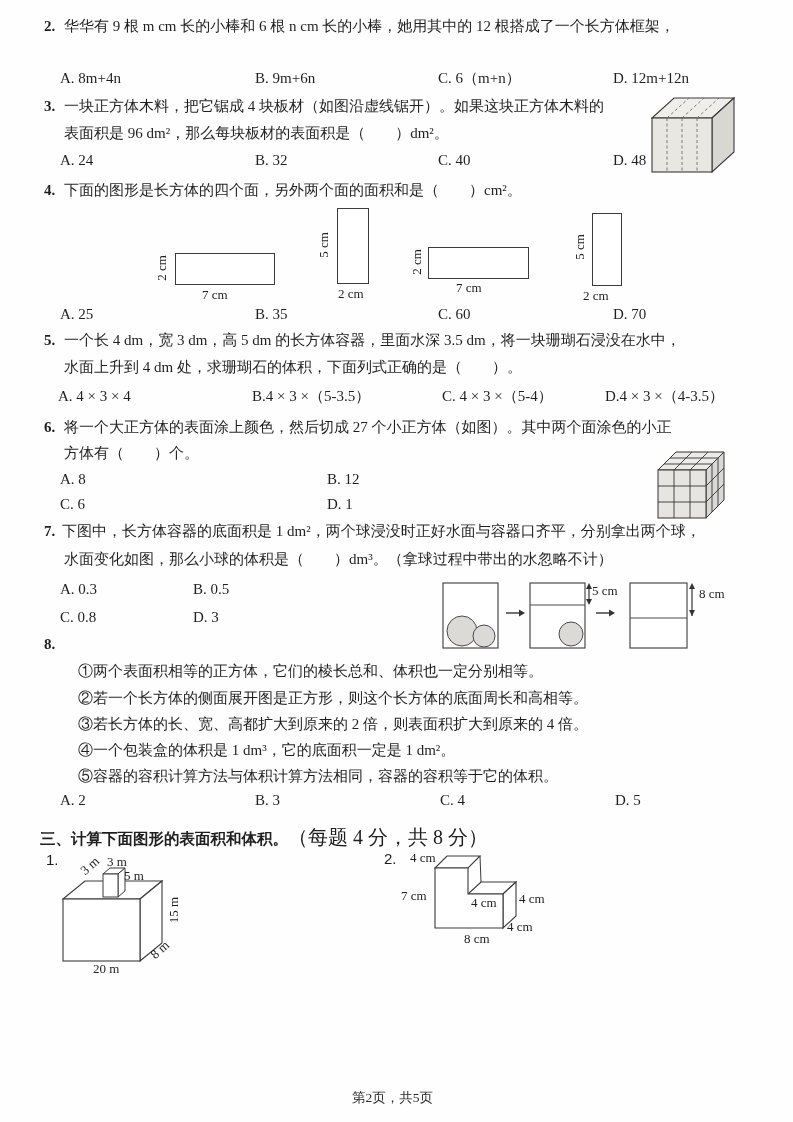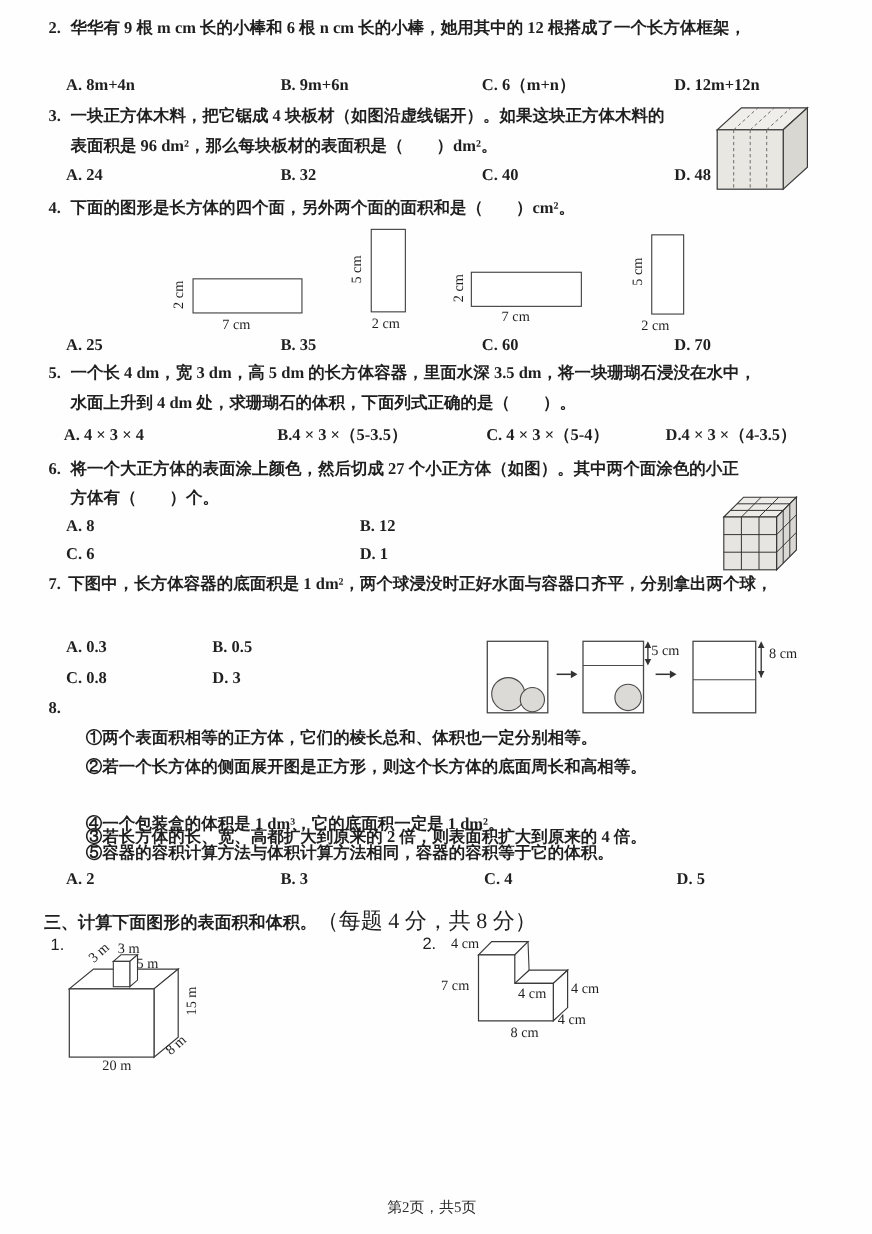--- a/index.html
+++ b/index.html
@@ -1,21 +1,21 @@
 <!DOCTYPE html>
 <html><head>
 <meta charset="utf-8">
 <style>
   html,body{margin:0;padding:0;background:#ffffff;}
   .page{
     position:relative;width:793px;height:1122px;background:#fefefe;
     font-family:"Liberation Serif","DejaVu Serif",serif;color:#1f1f1f;overflow:hidden;
   }
   .abs{position:absolute;white-space:nowrap;}
-  .txt{font-size:15px;line-height:17px;font-weight:bold;}
+  .txt{font-size:15px;line-height:17px;}
   .sm{font-size:13px;line-height:14px;}
   .bold{font-weight:700;}
   .qnum{font-weight:700;font-size:15px;}
   .note{font-size:20px;}
   .rot{transform:translate(-50%,-50%) rotate(-90deg);transform-origin:center;}
   .rotd{transform:translate(-50%,-50%) rotate(-42deg);transform-origin:center;}
   .rect{position:absolute;border:1.2px solid #3c3c3c;background:#fff;}
   svg{position:absolute;overflow:visible;}
   .footer{font-size:13.5px;color:#2a2a2a;}
 </style>
@@ -104,20 +104,21 @@
     <line x1="18" y1="24" x2="36" y2="6" stroke="#333" stroke-width="0.9"></line>
     <line x1="34" y1="24" x2="52" y2="6" stroke="#333" stroke-width="0.9"></line>
     <line x1="56" y1="18" x2="56" y2="66" stroke="#333" stroke-width="0.9"></line>
     <line x1="62" y1="12" x2="62" y2="60" stroke="#333" stroke-width="0.9"></line>
     <line x1="50" y1="40" x2="68" y2="22" stroke="#333" stroke-width="0.9"></line>
     <line x1="50" y1="56" x2="68" y2="38" stroke="#333" stroke-width="0.9"></line>
   </svg>
 
   <span class="abs qnum" style="left:44px;top:523px;">7.</span>
   <span class="abs txt" style="left:62px;top:523px;">下图中，长方体容器的底面积是 1 dm²，两个球浸没时正好水面与容器口齐平，分别拿出两个球，</span>
+  <span class="abs txt" style="left:64px;top:551px;">水面变化如图，那么小球的体积是（　　）dm³。（拿球过程中带出的水忽略不计）</span>
   <span class="abs txt" style="left:60px;top:581px;">A. 0.3</span>
   <span class="abs txt" style="left:193px;top:581px;">B. 0.5</span>
   <span class="abs txt" style="left:60px;top:609px;">C. 0.8</span>
   <span class="abs txt" style="left:193px;top:609px;">D. 3</span>
 
   <svg style="left:440px;top:580px;" width="300" height="74" viewBox="0 0 300 74">
     <rect x="3" y="3" width="55" height="65" fill="#fff" stroke="#4a4a4a" stroke-width="1.2"></rect>
     <circle cx="22" cy="51" r="15" fill="#dbdad6" stroke="#4a4a4a" stroke-width="1"></circle>
     <circle cx="44" cy="56" r="11" fill="#dbdad6" stroke="#4a4a4a" stroke-width="1"></circle>
     <line x1="66" y1="33" x2="79" y2="33" stroke="#333" stroke-width="1.4"></line>
@@ -135,21 +136,21 @@
     <line x1="252" y1="5" x2="252" y2="36" stroke="#333" stroke-width="1.2"></line>
     <polygon points="249,9 252,3 255,9" fill="#333"></polygon>
     <polygon points="249,30 252,36 255,30" fill="#333"></polygon>
   </svg>
   <span class="abs sm" style="left:592px;top:584px;">5 cm</span>
   <span class="abs sm" style="left:699px;top:587px;">8 cm</span>
 
   <span class="abs qnum" style="left:44px;top:636px;">8.</span>
   <span class="abs txt" style="left:78px;top:663px;">①两个表面积相等的正方体，它们的棱长总和、体积也一定分别相等。</span>
   <span class="abs txt" style="left:78px;top:690px;">②若一个长方体的侧面展开图是正方形，则这个长方体的底面周长和高相等。</span>
-  <span class="abs txt" style="left:78px;top:716px;margin-top:37px;">③若长方体的长、宽、高都扩大到原来的 2 倍，则表面积扩大到原来的 4 倍。</span>
+  <span class="abs txt" style="left:78px;top:716px;">③若长方体的长、宽、高都扩大到原来的 2 倍，则表面积扩大到原来的 4 倍。</span>
   <span class="abs txt" style="left:78px;top:742px;">④一个包装盒的体积是 1 dm³，它的底面积一定是 1 dm²。</span>
   <span class="abs txt" style="left:78px;top:768px;">⑤容器的容积计算方法与体积计算方法相同，容器的容积等于它的体积。</span>
   <span class="abs txt" style="left:60px;top:792px;">A. 2</span>
   <span class="abs txt" style="left:255px;top:792px;">B. 3</span>
   <span class="abs txt" style="left:440px;top:792px;">C. 4</span>
   <span class="abs txt" style="left:615px;top:792px;">D. 5</span>
 
   <div class="abs" style="left:40px;top:824px;">
     <span class="bold" style="font-size:15.5px;">三、计算下面图形的表面积和体积。</span><span class="note">（每题 4 分，共 8 分）</span>
   </div>

